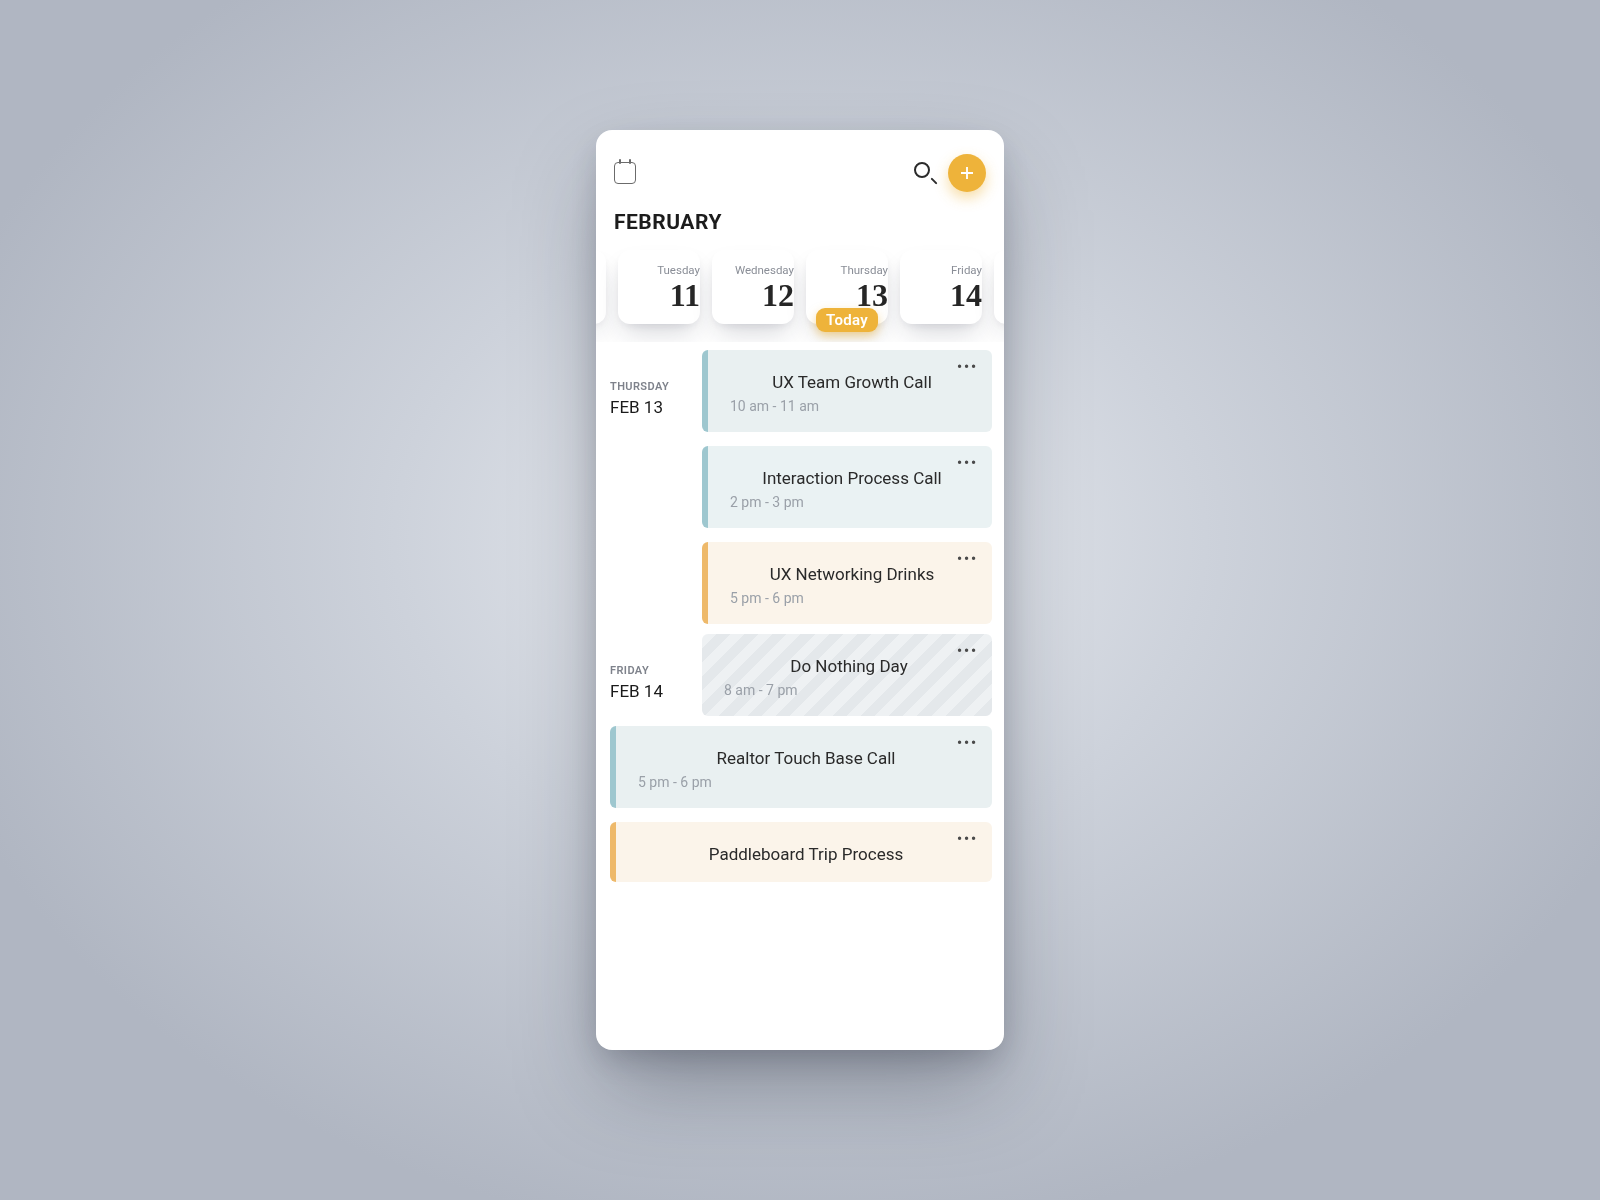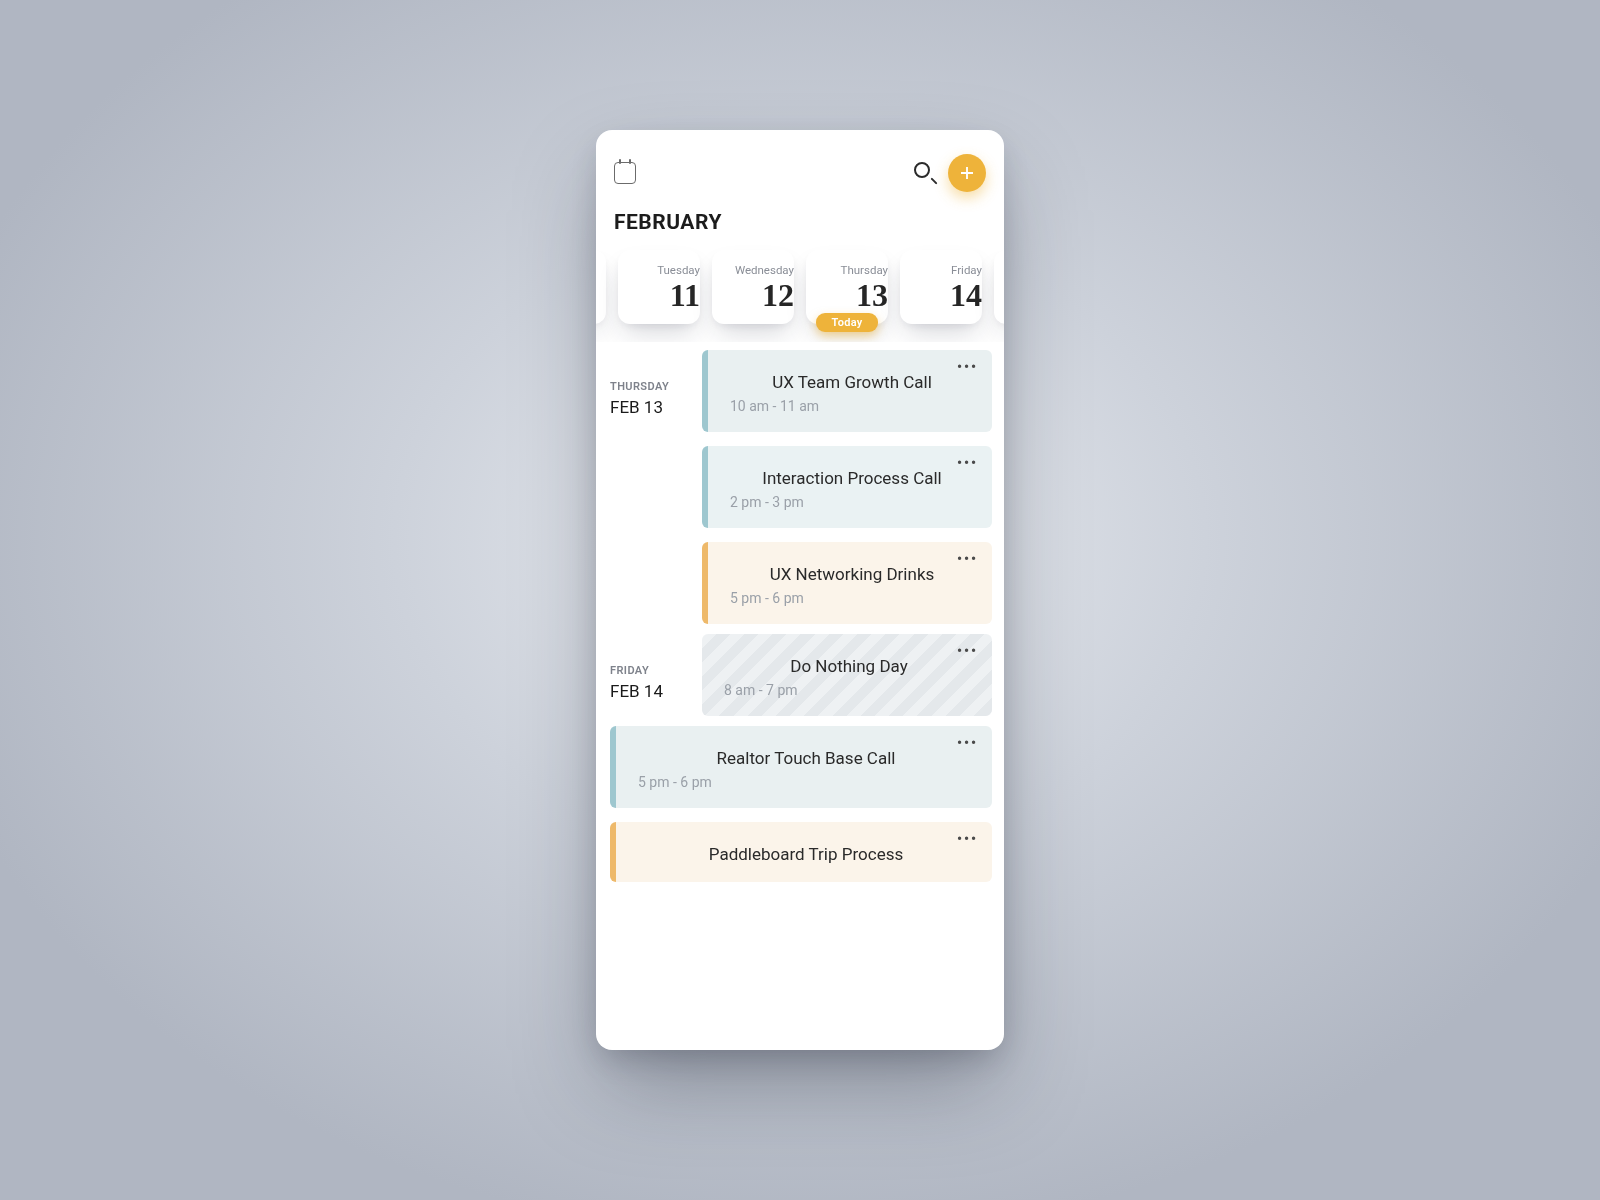--- a/index.html
+++ b/index.html
@@ -42,21 +42,21 @@
   .day-card {
     flex:0 0 82px; height:74px; background:#fff; border-radius:12px;
     box-shadow:0 14px 26px -6px rgba(30,35,55,.18), 0 4px 10px -4px rgba(30,35,55,.12);
     display:flex; flex-direction:column; align-items:flex-end; justify-content:center;
     position:relative;
   }
   .day-card .dow{ font-size:11.5px; color:#8a8e97; margin-bottom:2px;}
   .day-card .dnum{ font-size:32px; color:#262626; font-family:Georgia, "Times New Roman", serif; line-height:1;font-weight:bold;}
   .today-chip{
     position:absolute; bottom:-8px; left:10px; right:10px;
-    background:#eeb33a; color:#fff; font-size:11px; font-weight:600; letter-spacing:.3px;
+    background:#eeb33a; color:#fff; font-size:15px; font-weight:600; letter-spacing:.3px;
     text-align:center; padding:3px 0; border-radius:9px;
     box-shadow:0 4px 10px rgba(238,179,58,.5);
   }
   .agenda { padding: 8px 12px 0 14px; }
   .day-group { display:flex; gap:14px; margin-bottom:10px;}
   .day-col { width:78px; padding-top:30px;}
   .day-col .gdow{ font-size:11px; letter-spacing:.4px; color:#7e828b; font-weight:600;}
   .day-col .gdate{ font-size:17px; font-weight:400; color:#1b1b1b; margin-top:4px;}
   .events { flex:1; display:flex; flex-direction:column; gap:14px;}
   .event-card {

